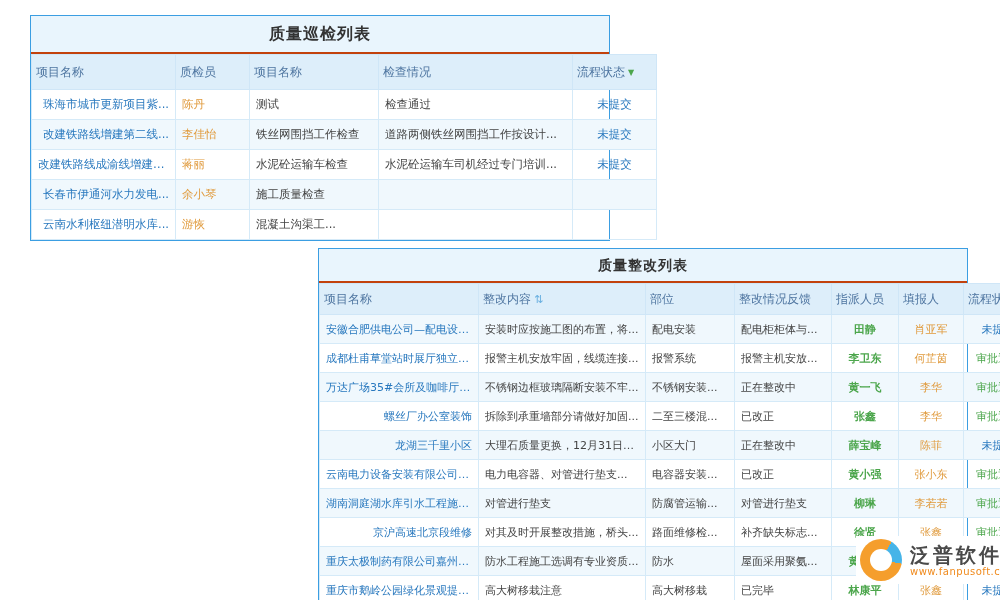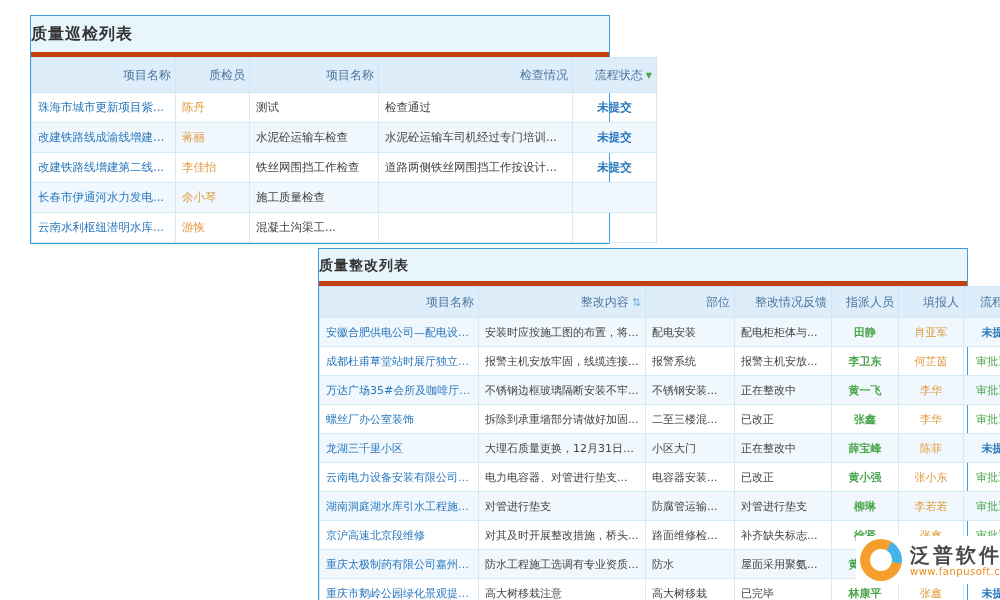--- a/index.html
+++ b/index.html
@@ -1,42 +1,42 @@
 <!DOCTYPE html>
 <html><head>
 <meta charset="utf-8">
 <style>
   html,body{margin:0;padding:0;background:#fff;}
   body{font-family:"DejaVu Sans","Liberation Sans",sans-serif;}
   .stage{position:relative;width:1000px;height:600px;background:#fff;overflow:hidden;}
 
   .table-card{position:absolute;background:#fff;border:1px solid #3b9ee2;box-sizing:border-box;}
-  .card-title{text-align:left;font-weight:bold;color:#333;background:#e9f5fd;border-bottom:5px solid #c2410c;letter-spacing:1px;}
+  .card-title{text-align:center;font-weight:bold;color:#333;background:#e9f5fd;border-bottom:2px solid #c2410c;letter-spacing:1px;}
   table{border-collapse:collapse;width:100%;table-layout:fixed;}
-  th{background:#ddeefa;color:#4e75a0;font-weight:400;font-size:12px;border:1px solid #cfe6f7;text-align:right;padding:0 4px;white-space:nowrap;overflow:hidden;}
+  th{background:#ddeefa;color:#4e75a0;font-weight:400;font-size:12px;border:1px solid #cfe6f7;text-align:left;padding:0 4px;white-space:nowrap;overflow:hidden;}
   td{border:1px solid #d5eaf8;color:#444;padding:0 6px;white-space:nowrap;overflow:hidden;text-overflow:ellipsis;}
 
   .patrol{left:30px;top:15px;width:580px;z-index:1;}
   .patrol .card-title{height:36px;line-height:36px;font-size:16px;}
   .patrol th{height:34px;}
   .patrol td{height:29px;font-size:11.5px;}
   .patrol tbody tr:nth-child(even){background:#f0f8fd;}
 
   .rectify{left:318px;top:248px;width:650px;z-index:2;}
   .rectify .card-title{height:32px;line-height:32px;font-size:14px;}
   .rectify th{height:30px;}
   .rectify td{height:28px;font-size:11px;}
   .rectify tbody tr:nth-child(odd){background:#f0f8fd;}
 
-  td.link{color:#2878be;cursor:pointer;}
+  td.link{color:#2878be;cursor:pointer;text-align:right;}
   td.orange{color:#e09a3c;}
   td.assignee{color:#4ca64c;text-align:center;font-weight:bold;}
   td.reporter{color:#e09a3c;text-align:center;}
   td.status{text-align:center;}
-  td.status.blue{color:#2878be;font-weight:bold;}
+  td.status.blue{color:#2878be;}
   td.status.orange{color:#f09a38;}
   td.status.green{color:#4ca64c;}
 
   .hicon{margin-left:3px;vertical-align:middle;}
   .hicon-sort{color:#6ab0e0;font-size:11px;}
   .hicon-filter{color:#4ca64c;font-size:8px;}
 
   .logo{position:absolute;left:856px;top:536px;z-index:3;display:flex;align-items:center;gap:8px;background:#fff;padding:3px 10px 3px 4px;}
   .logo-icon{width:42px;height:42px;border-radius:50%;position:relative;flex:0 0 auto;
     background:conic-gradient(from -40deg,#f59e2c 0 70deg,#46b4e8 70deg 140deg,#f59e2c 140deg 360deg);}
@@ -63,31 +63,31 @@
         </thead>
       <tbody>
           <tr>
             <td class="link">珠海市城市更新项目紫...</td>
             <td class="orange">陈丹</td>
             <td class="plain">测试</td>
             <td class="plain">检查通过</td>
             <td class="status blue">未提交</td>
           </tr>
           <tr>
+            <td class="link">改建铁路线增建第二线...</td>
+            <td class="orange">李佳怡</td>
+            <td class="plain">铁丝网围挡工作检查</td>
+            <td class="plain">道路两侧铁丝网围挡工作按设计...</td>
+            <td class="status blue">未提交</td>
+          </tr>
+          <tr>
             <td class="link">改建铁路线成渝线增建第...</td>
             <td class="orange">蒋丽</td>
             <td class="plain">水泥砼运输车检查</td>
             <td class="plain">水泥砼运输车司机经过专门培训...</td>
-            <td class="status blue">未提交</td>
-          </tr>
-          <tr>
-            <td class="link">改建铁路线增建第二线...</td>
-            <td class="orange">李佳怡</td>
-            <td class="plain">铁丝网围挡工作检查</td>
-            <td class="plain">道路两侧铁丝网围挡工作按设计...</td>
             <td class="status blue">未提交</td>
           </tr>
           <tr>
             <td class="link">长春市伊通河水力发电...</td>
             <td class="orange">余小琴</td>
             <td class="plain">施工质量检查</td>
             <td class="plain"></td>
             <td class="status"></td>
           </tr>
           <tr>

